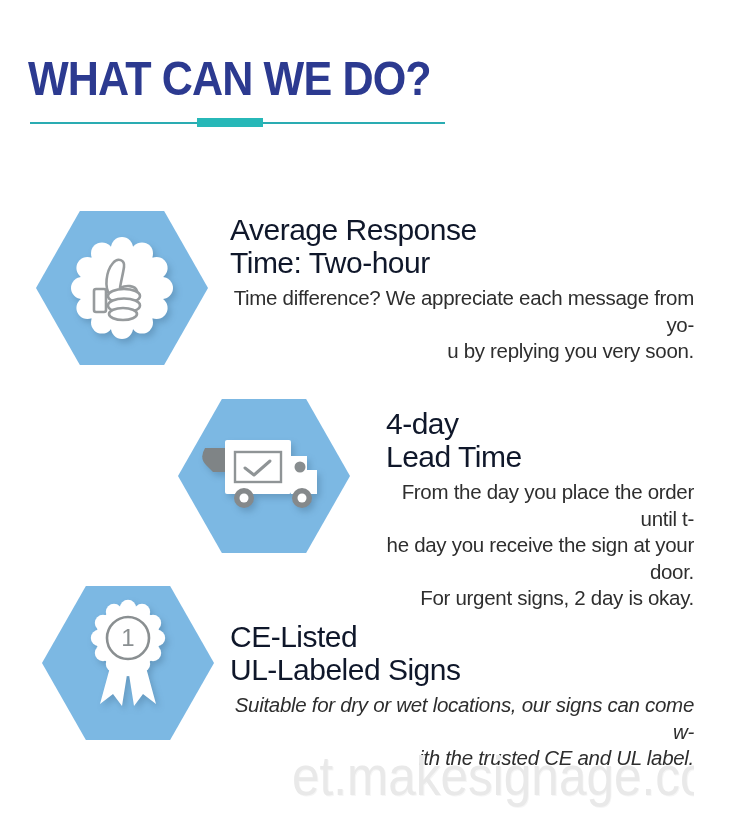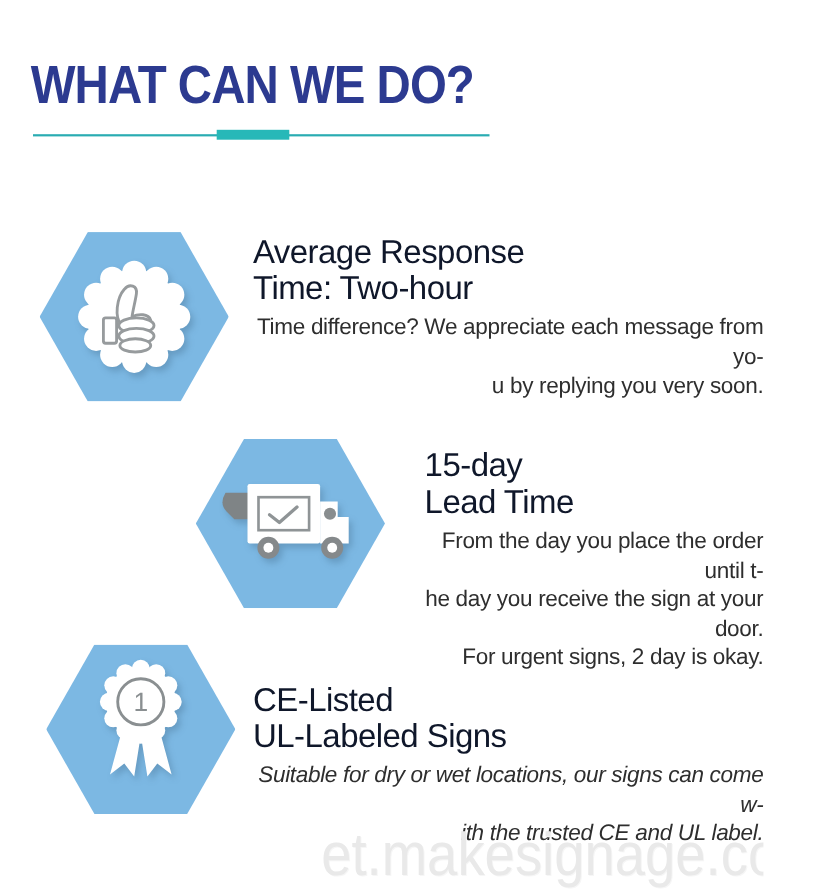--- a/index.html
+++ b/index.html
@@ -98,21 +98,21 @@
       <rect x="26" y="6" width="66" height="54" rx="2" fill="#ffffff"></rect>
       <rect x="36" y="18" width="46" height="30" fill="none" stroke="#8f9496" stroke-width="2.4"></rect>
       <path d="M46 34 l9 7 l16 -14" fill="none" stroke="#8f9496" stroke-width="3" stroke-linecap="round" stroke-linejoin="round"></path>
       <path d="M92 22 h16 v14 h10 v24 h-26 Z" fill="#ffffff"></path>
       <circle cx="101" cy="33" r="5.5" fill="#888d8f"></circle>
       <circle cx="45" cy="64" r="10" fill="#85898b"></circle>
         <circle cx="45" cy="64" r="4.5" fill="#ffffff"></circle>
       <circle cx="103" cy="64" r="10" fill="#85898b"></circle>
         <circle cx="103" cy="64" r="4.5" fill="#ffffff"></circle>
     </svg>
-    <h2 class="feature-heading h-2">15-day
+    <h2 class="feature-heading h-2">4-day
 Lead Time</h2>
     <p class="feature-body b-2">From the day you place the order until t-
 he day you receive the sign at your door.
 For urgent signs, 2 day is okay.</p>
   </section>
 
   <section>
     <div class="hex hex-3"></div>
     <svg class="icon-svg icon-medal" width="104" height="130" viewBox="0 0 104 130">
       <g fill="#ffffff">

